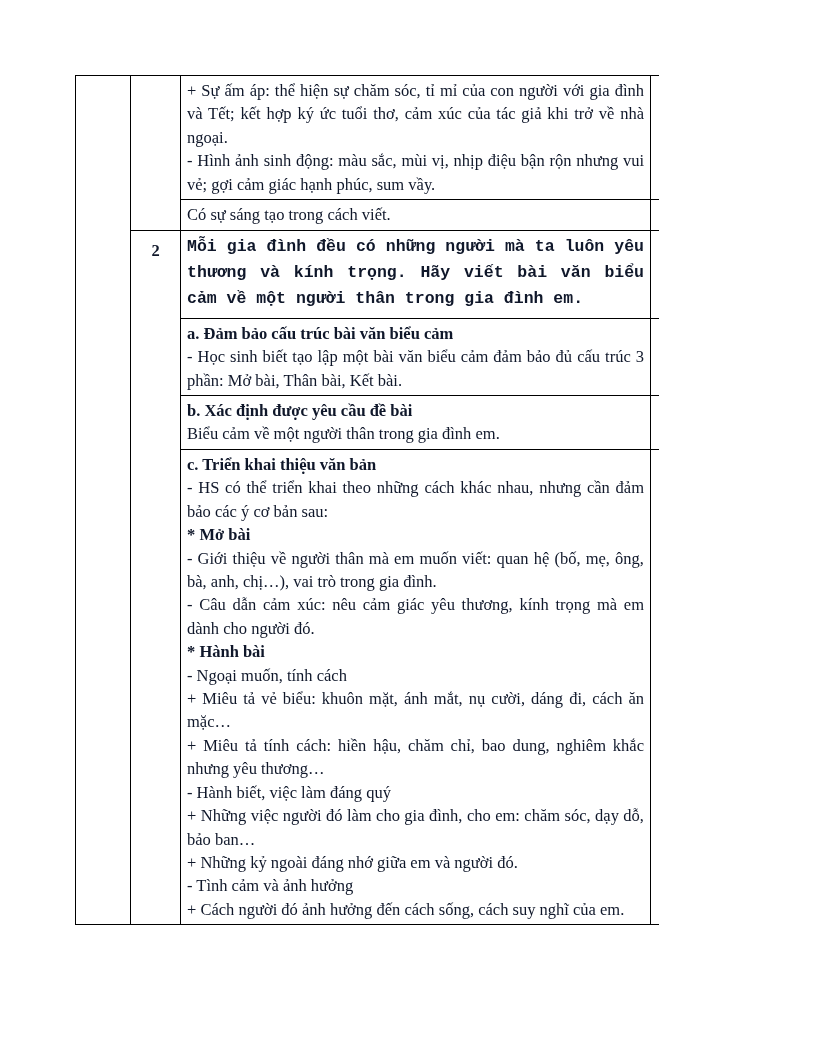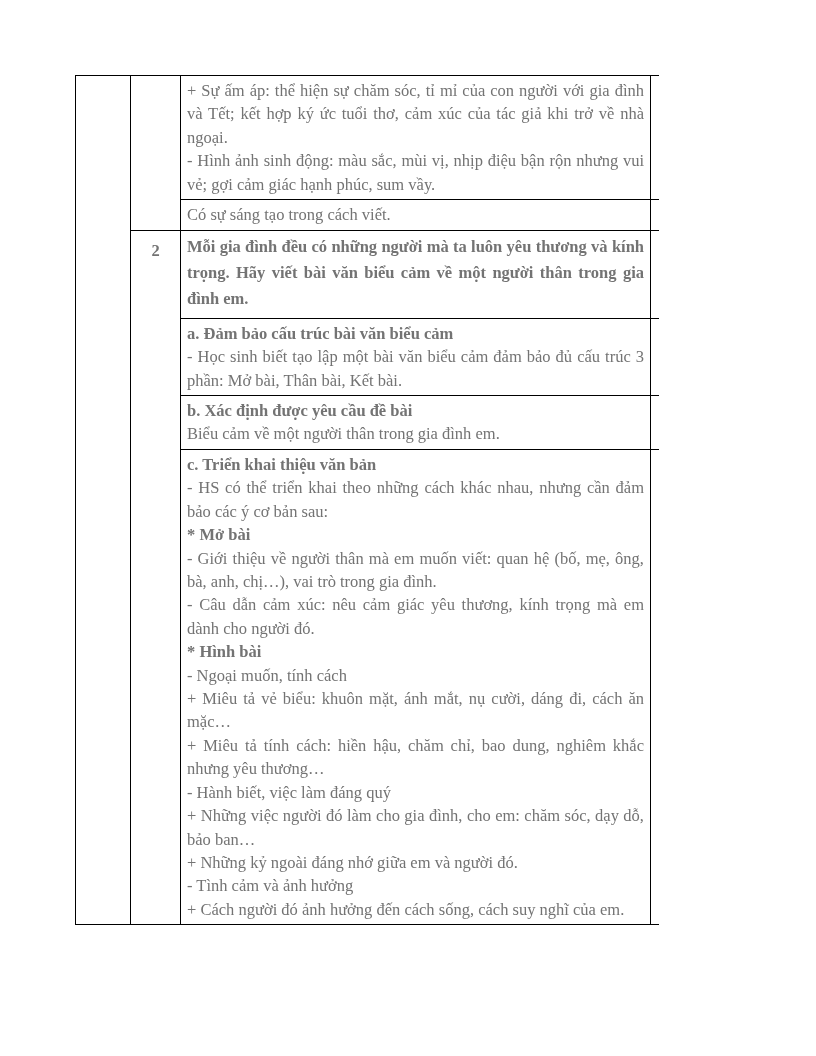--- a/index.html
+++ b/index.html
@@ -7,21 +7,21 @@
     padding: 0;
     background: #ffffff;
   }
   .page {
     position: relative;
     width: 659px;
     height: 1056px;
     background: #ffffff;
     overflow: hidden;
     font-family: "Liberation Serif", "DejaVu Serif", serif;
-    color: #737373;
+    color: #0f172a;
   }
   table.rubric {
     position: absolute;
     left: 75px;
     top: 75px;
     width: 666px;
     border-collapse: collapse;
     table-layout: fixed;
   }
   col.c1 { width: 55px; }
@@ -45,20 +45,21 @@
     vertical-align: middle;
     padding: 2px 3px;
   }
   td.content p {
     margin: 0;
     text-align: justify;
   }
   tr.q-row td.content {
     line-height: 1.6;
     padding-bottom: 5px;
+    font-family: Liberation Mono, monospace;
   }
   .bold { font-weight: bold; margin-top: 12px; }
 </style>
 </head>
 <body>
 
 <div class="page">
   <table class="rubric">
     <colgroup>
       <col class="c1">
@@ -109,21 +110,21 @@
       <td class="points">0,25 điểm</td>
     </tr>
 
     <tr>
       <td class="content">
         <p class="bold">c. Triển khai thiệu văn bản</p>
         <p>- HS có thể triển khai theo những cách khác nhau, nhưng cần đảm bảo các ý cơ bản sau:</p>
         <p class="bold">* Mở bài</p>
         <p>- Giới thiệu về người thân mà em muốn viết: quan hệ (bố, mẹ, ông, bà, anh, chị…), vai trò trong gia đình.</p>
         <p>- Câu dẫn cảm xúc: nêu cảm giác yêu thương, kính trọng mà em dành cho người đó.</p>
-        <p class="bold">* Hình bài</p>
+        <p class="bold">* Hành bài</p>
         <p>- Ngoại muốn, tính cách</p>
         <p>+ Miêu tả vẻ biểu: khuôn mặt, ánh mắt, nụ cười, dáng đi, cách ăn mặc…</p>
         <p>+ Miêu tả tính cách: hiền hậu, chăm chỉ, bao dung, nghiêm khắc nhưng yêu thương…</p>
         <p>- Hành biết, việc làm đáng quý</p>
         <p>+ Những việc người đó làm cho gia đình, cho em: chăm sóc, dạy dỗ, bảo ban…</p>
         <p>+ Những kỷ ngoài đáng nhớ giữa em và người đó.</p>
         <p>- Tình cảm và ảnh hưởng</p>
         <p>+ Cách người đó ảnh hưởng đến cách sống, cách suy nghĩ của em.</p>
       </td>
       <td class="points">3,0 điểm</td>

